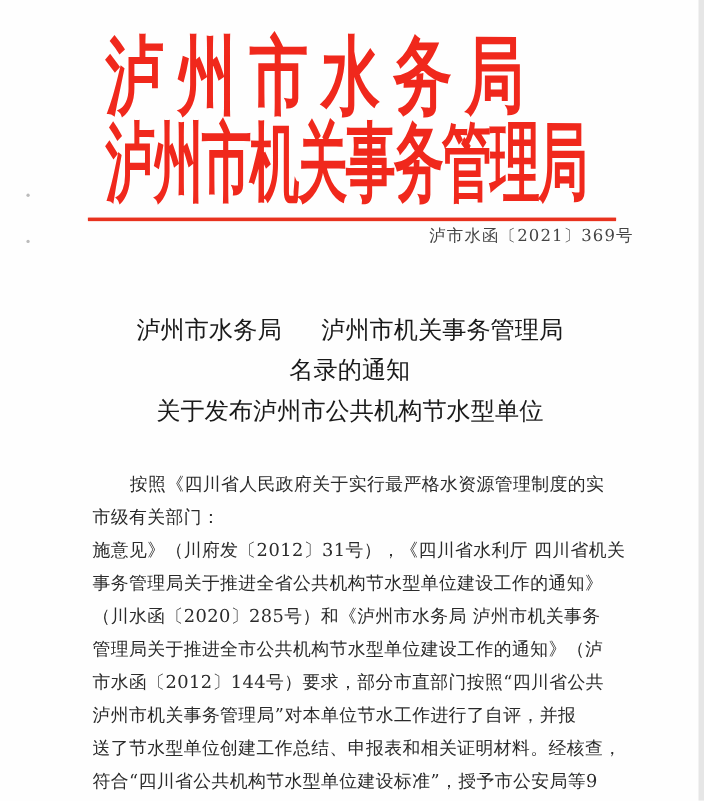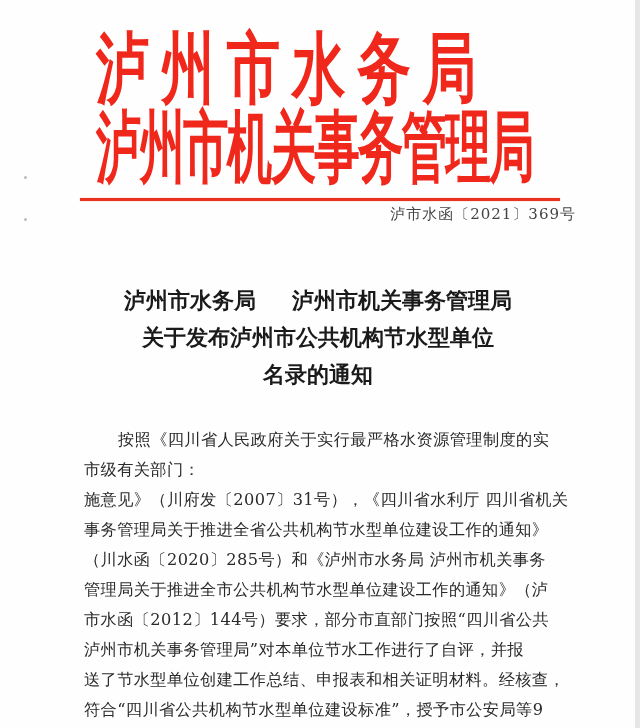--- a/index.html
+++ b/index.html
@@ -70,21 +70,21 @@
       color: #444;
       letter-spacing: 1px;
     }
     .title-block {
       position: absolute;
       left: 0;
       width: 636px;
       top: 282px;
       text-align: center;
       color: #1a1a1a;
-      font-weight: bold;
+      font-weight: normal;
       font-size: 22px;
       line-height: 37px;
     }
     .title-block .line { display: block; }
     .title-block .gap { display: inline-block; width: 36px; }
     .body-text {
       position: absolute;
       left: 84px;
       top: 425px;
       width: 470px;
@@ -119,28 +119,28 @@
   <div class="letterhead lh-line2">泸州市机关事务管理局</div>
 
   <div class="red-rule"></div>
 
   <div class="doc-number">泸市水函〔2021〕369号</div>
 
   <div class="title-block">
     <span class="line">
       <span>泸州市水务局</span><span class="gap"></span><span>泸州市机关事务管理局</span>
     </span>
+    <span class="line">名录的通知</span>
     <span class="line">关于发布泸州市公共机构节水型单位</span>
-    <span class="line">名录的通知</span>
   </div>
 
   <div class="body-text">
     <span class="row indent">按照《四川省人民政府关于实行最严格水资源管理制度的实</span>
     <span class="row">市级有关部门：</span>
-    <span class="row">施意见》（川府发〔2007〕31号），《四川省水利厅 四川省机关</span>
+    <span class="row">施意见》（川府发〔2012〕31号），《四川省水利厅 四川省机关</span>
     <span class="row">事务管理局关于推进全省公共机构节水型单位建设工作的通知》</span>
     <span class="row">（川水函〔2020〕285号）和《泸州市水务局 泸州市机关事务</span>
     <span class="row">管理局关于推进全市公共机构节水型单位建设工作的通知》（泸</span>
     <span class="row">市水函〔2012〕144号）要求，部分市直部门按照“四川省公共</span>
     <span class="row">泸州市机关事务管理局”对本单位节水工作进行了自评，并报</span>
     <span class="row">送了节水型单位创建工作总结、申报表和相关证明材料。经核查，</span>
     <span class="row">符合“四川省公共机构节水型单位建设标准”，授予市公安局等9</span>
   </div>
 </div>
 

